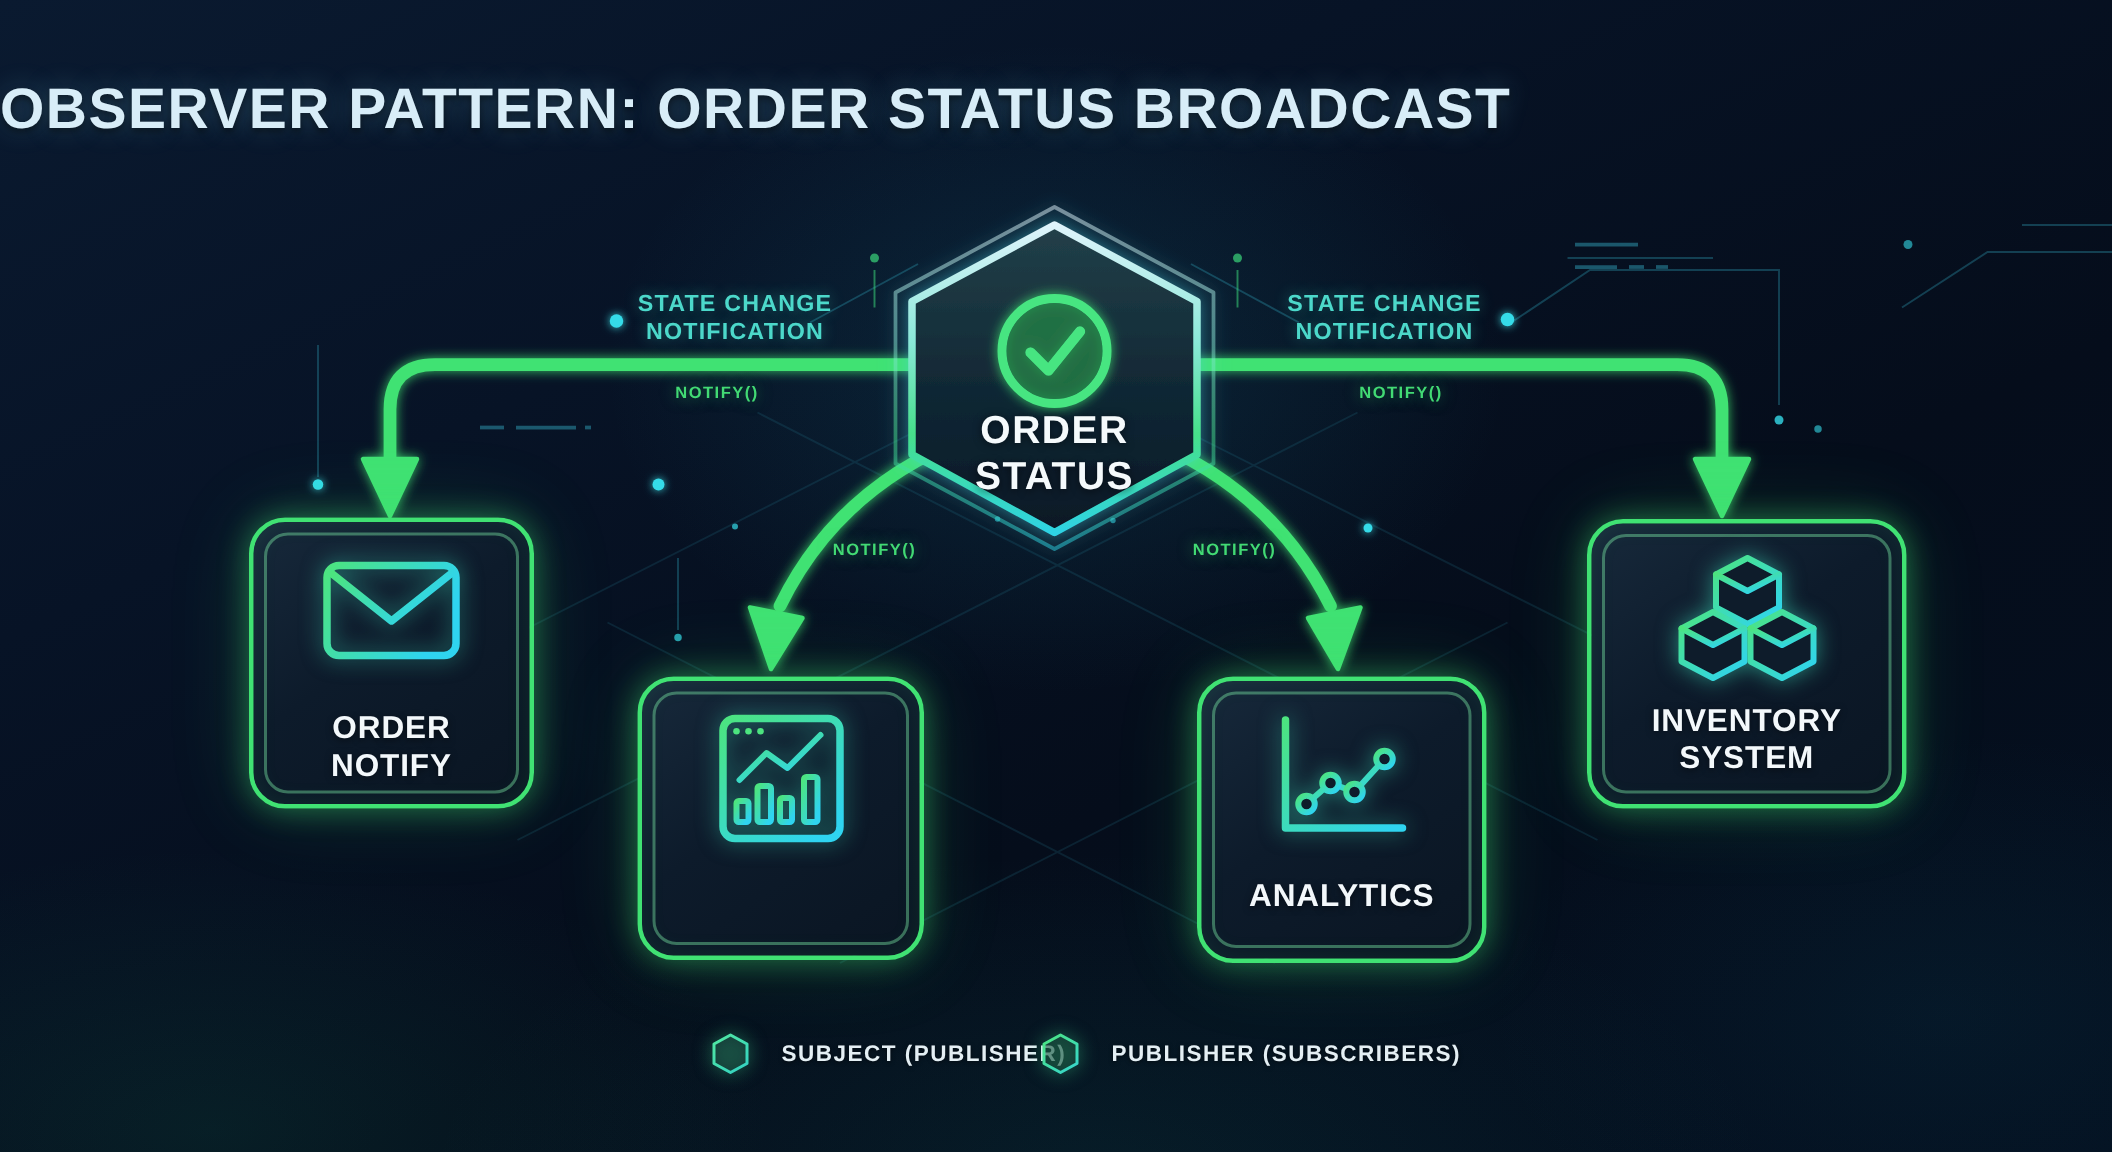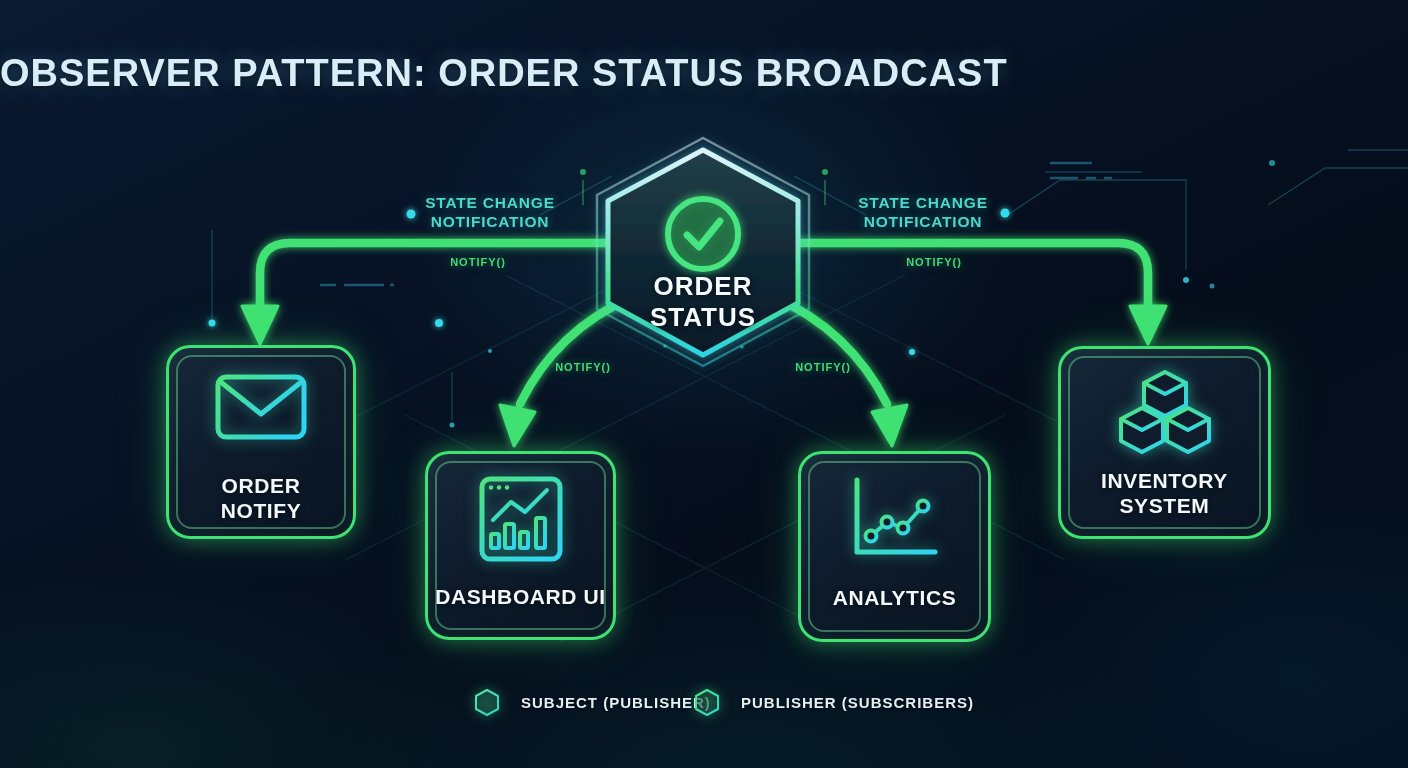--- a/index.html
+++ b/index.html
@@ -239,23 +239,20 @@
       <circle cx="20" cy="11.5" r="2.2" fill="#4ce47f"></circle>
       <circle cx="28" cy="11.5" r="2.2" fill="#4ce47f"></circle>
       <path d="M14 44 L32 26 L46 36 L68 14" fill="none" stroke="url(#gDash)" stroke-width="4" stroke-linecap="round" stroke-linejoin="round"></path>
       <g fill="none" stroke="url(#gDash)" stroke-width="4" stroke-linejoin="round">
         <rect x="12" y="58" width="8" height="14" rx="1.5"></rect>
         <rect x="26" y="48" width="9" height="24" rx="1.5"></rect>
         <rect x="41" y="56" width="8" height="16" rx="1.5"></rect>
         <rect x="57" y="42" width="9" height="30" rx="1.5"></rect>
       </g>
     </svg>
-    <div class="box-label">
-      <span>DASHBOARD UI</span>
-    </div>
   </div>
 
   <div class="obs-box" id="box-analytics">
     <svg class="box-icon" width="92" height="88" viewBox="0 0 92 88">
       <defs>
           <linearGradient id="gAna" x1="0" y1="0" x2="0.9" y2="1">
         <stop offset="0" stop-color="#4ce47f"></stop>
             <stop offset="1" stop-color="#2fd4f0"></stop>
       </linearGradient>
         </defs>

